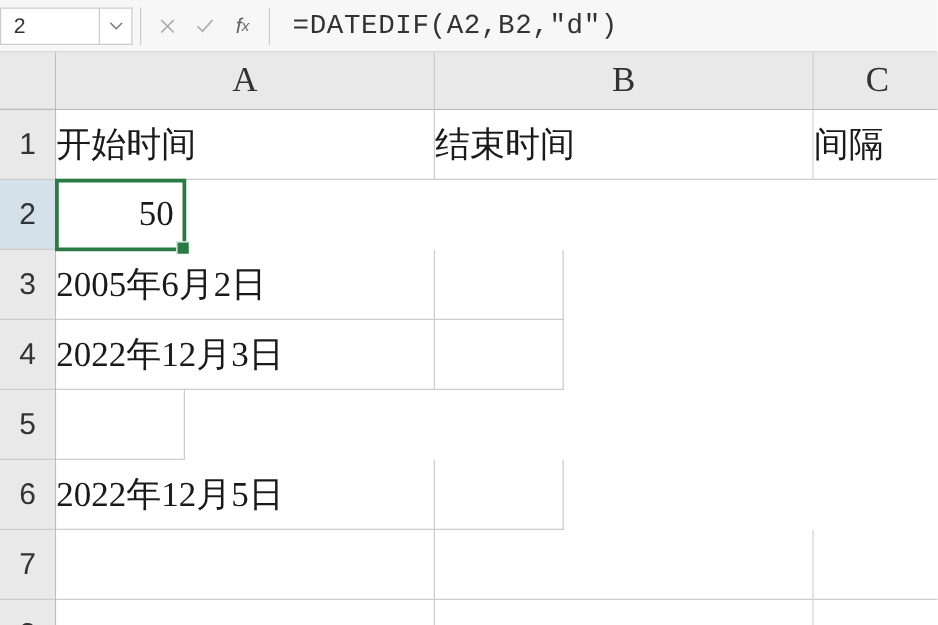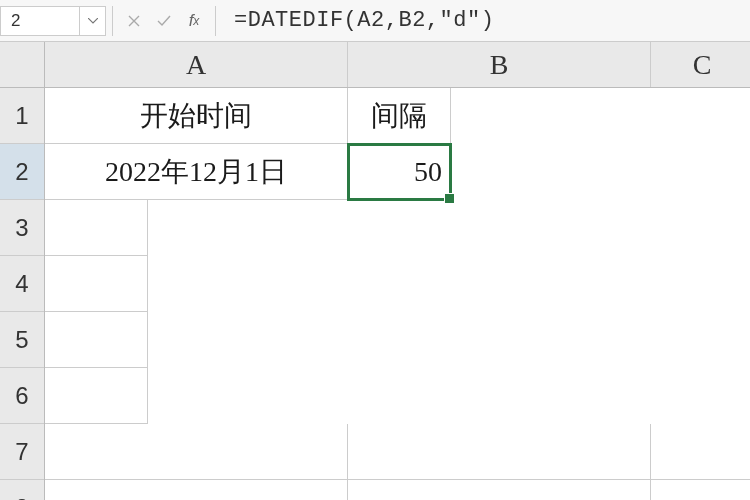--- a/index.html
+++ b/index.html
@@ -125,21 +125,21 @@
     }
     .cell-row {
       display: flex;
       height: 56px;
     }
     .cell {
       border-right: 1px solid #ccc;
       border-bottom: 1px solid #ccc;
       display: flex;
       align-items: center;
-      justify-content: center;
+      justify-content: flex-start;
       font-size: 28px;
       font-family: "SimSun", "Microsoft YaHei", serif;
       color: #1a1a1a;
       position: relative;
       background: #fff;
       white-space: nowrap;
     }
     .col-A { width: 303px; }
     .col-B { width: 303px; }
     .col-C { width: 103px; }
@@ -230,48 +230,57 @@
           <span>B</span>
         </div>
       <div class="col-header col-C">
           <span>C</span>
         </div>
     </div>
     <div class="cell-row">
       <div class="cell col-A">
           <span>开始时间</span>
         </div>
+      <div class="cell col-B">
+          <span>结束时间</span>
+        </div>
       <div class="cell col-C">
           <span>间隔</span>
         </div>
     </div>
     <div class="cell-row">
-      <div class="cell col-B">
-          <span>2022年12月1日</span>
-        </div>
       <div class="cell col-C right active">
           <span>50</span>
         </div>
     </div>
     <div class="cell-row">
-      <div class="cell col-C">
-          <span></span>
-        </div>
-    </div>
-    <div class="cell-row">
-      <div class="cell col-C">
-          <span></span>
-        </div>
-    </div>
-    <div class="cell-row">
-      <div class="cell col-C">
-          <span></span>
-        </div>
-    </div>
-    <div class="cell-row">
+      <div class="cell col-A">
+          <span>2005年6月2日</span>
+        </div>
+      <div class="cell col-C">
+          <span></span>
+        </div>
+    </div>
+    <div class="cell-row">
+      <div class="cell col-B">
+          <span>2022年12月3日</span>
+        </div>
+      <div class="cell col-C">
+          <span></span>
+        </div>
+    </div>
+    <div class="cell-row">
+      <div class="cell col-C">
+          <span></span>
+        </div>
+    </div>
+    <div class="cell-row">
+      <div class="cell col-B">
+          <span>2022年12月5日</span>
+        </div>
       <div class="cell col-C">
           <span></span>
         </div>
     </div>
     <div class="cell-row">
       <div class="cell col-A"></div>
       <div class="cell col-B"></div>
       <div class="cell col-C"></div>
     </div>
     <div class="cell-row">

